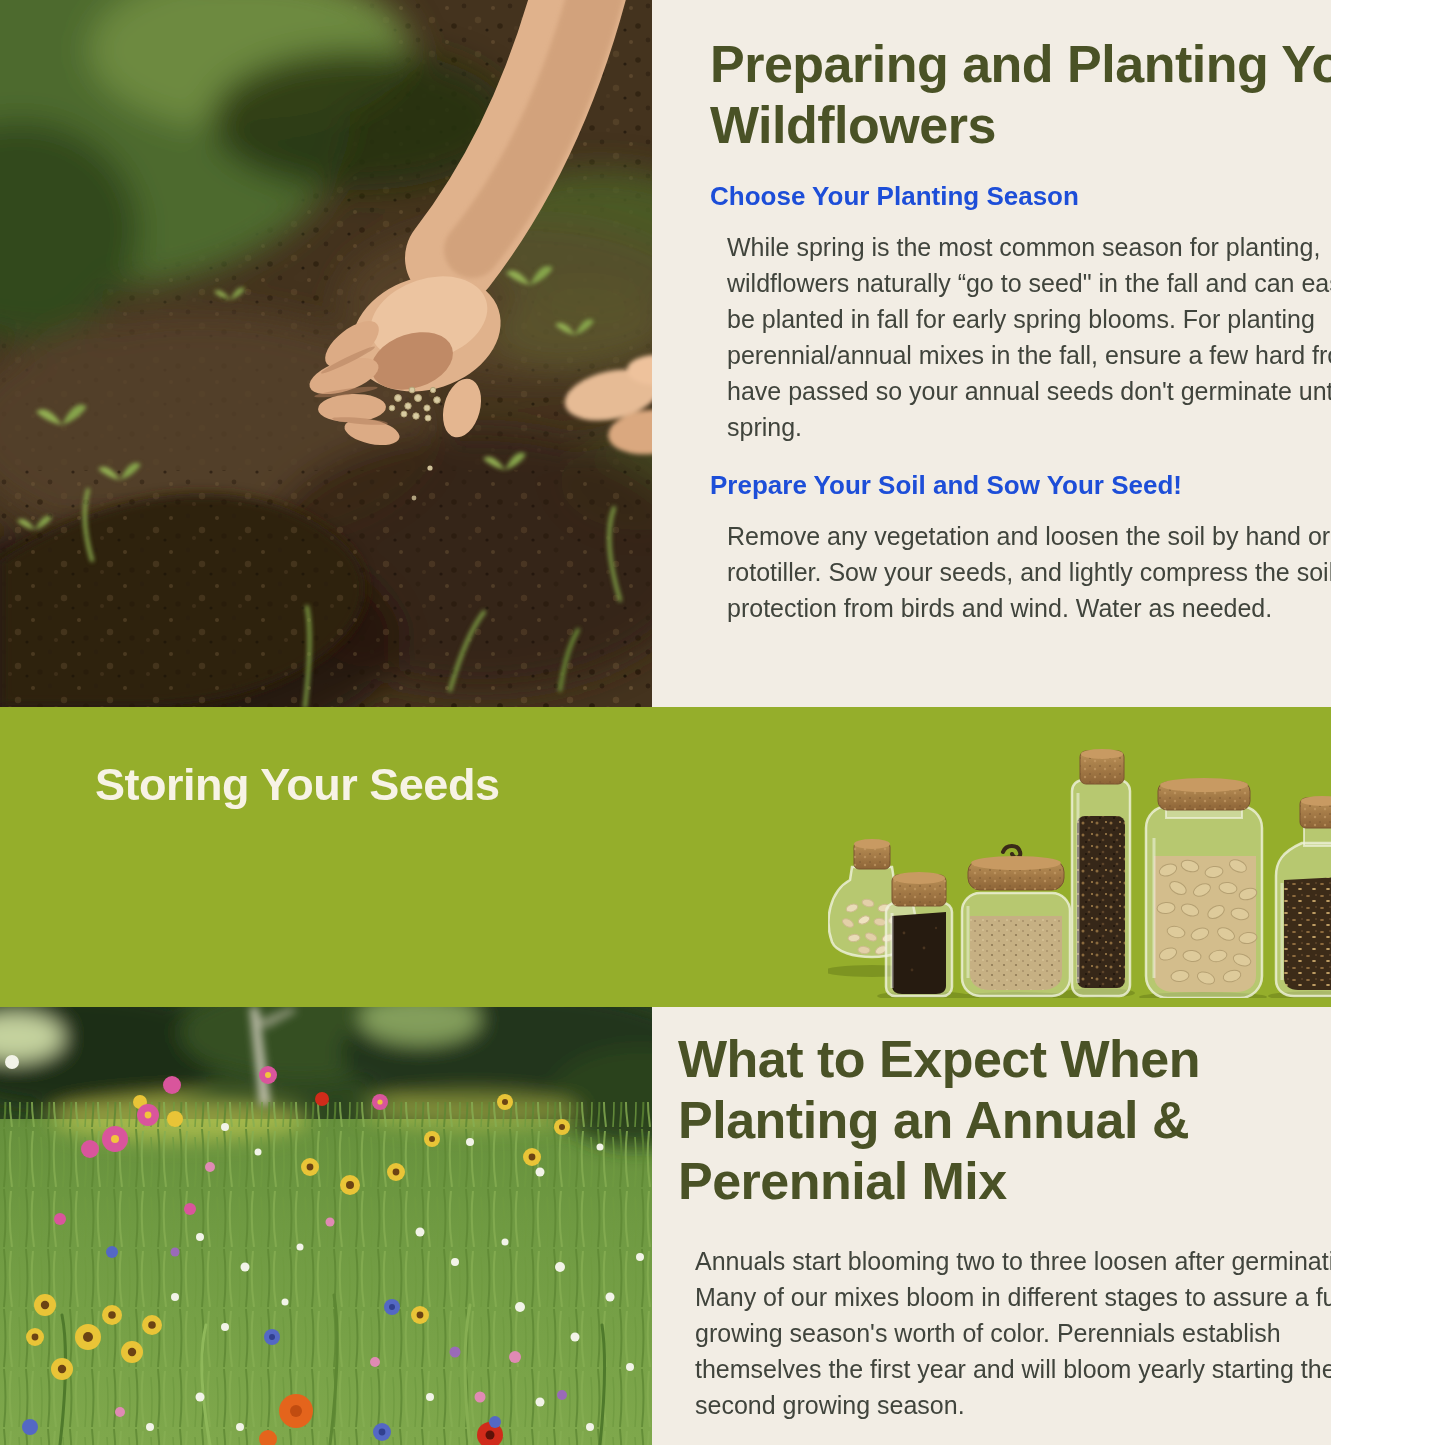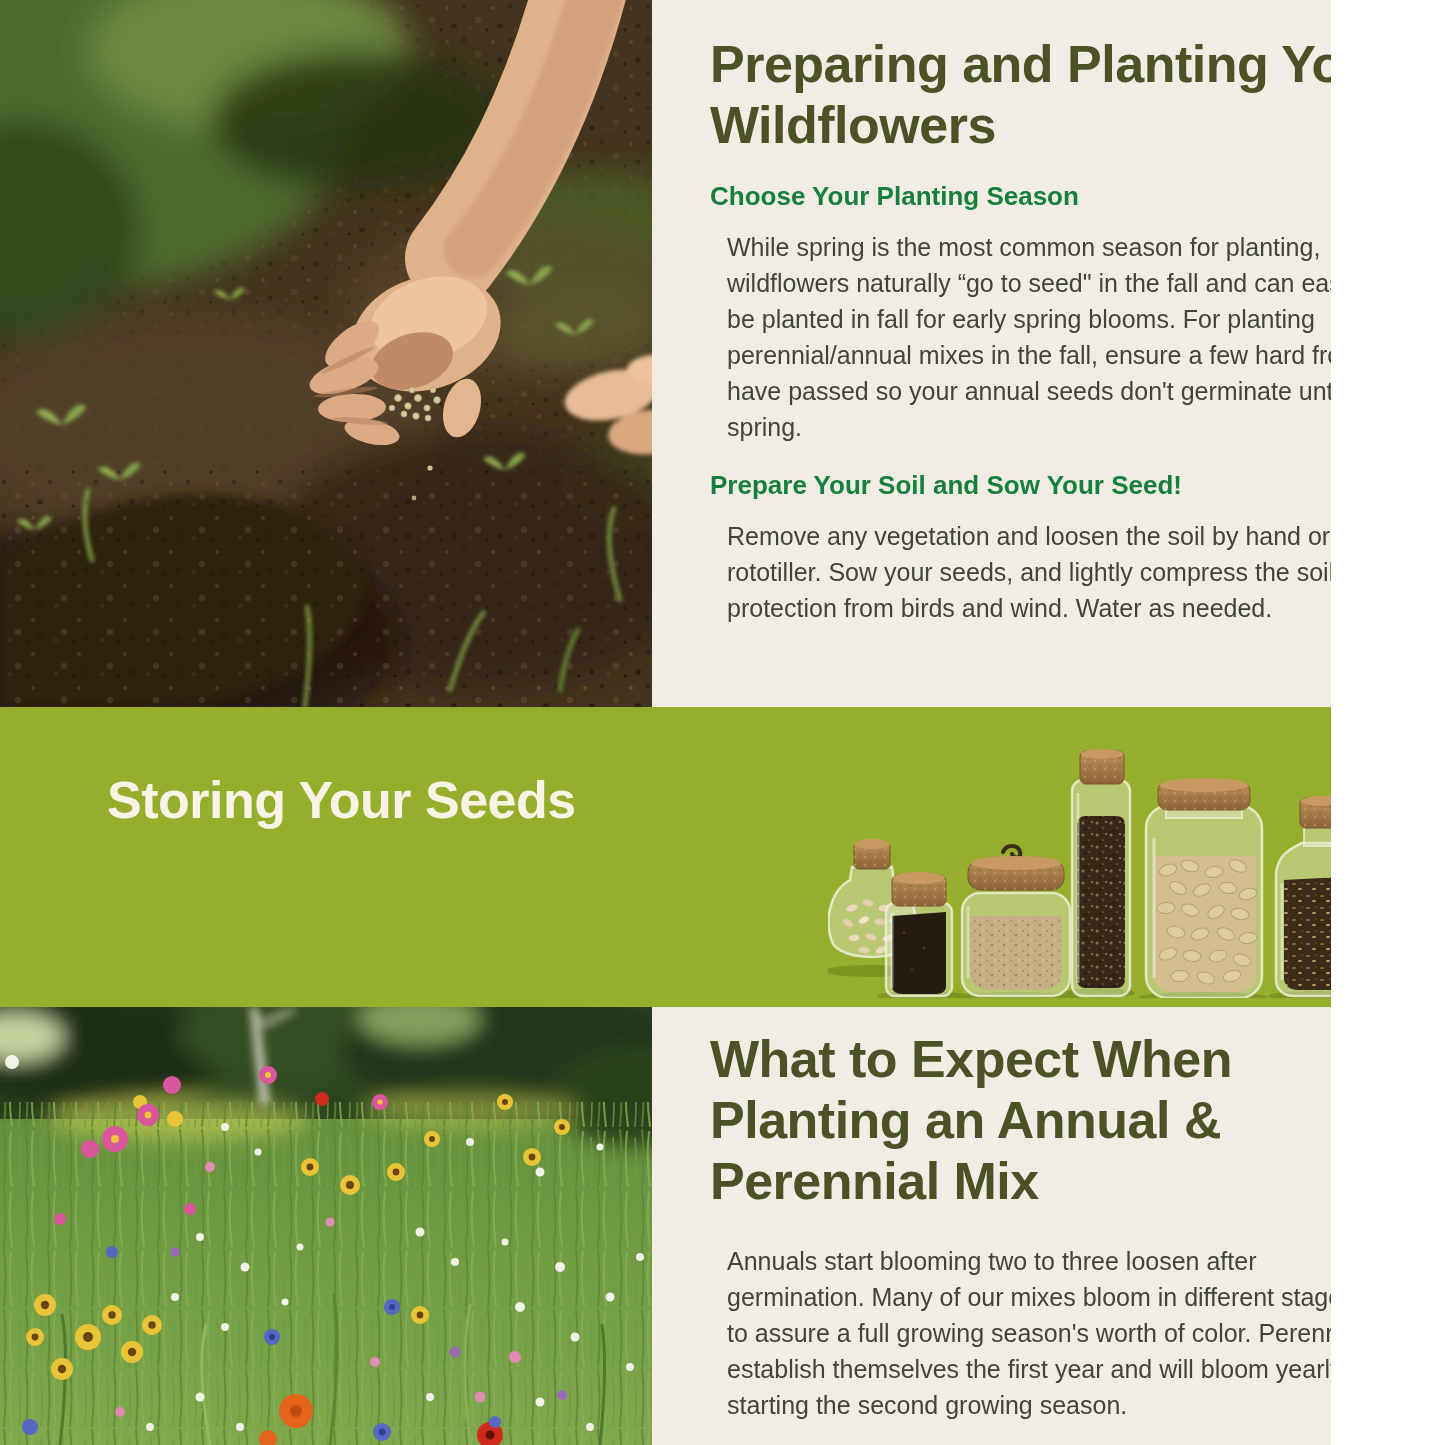--- a/index.html
+++ b/index.html
@@ -13,52 +13,52 @@
     grid-template-rows:707px 300px 438px;
     overflow:hidden;
   }
   .photo{overflow:hidden;line-height:0;}
   .photo svg{display:block;}
   .photo-sowing{grid-column:1;grid-row:1;}
   .photo-meadow{grid-column:1;grid-row:3;}
 
   .col{box-sizing:border-box;}
   .col-planting{grid-column:2;grid-row:1;padding:34px 46px 0 58px;}
-  .col-expect{grid-column:2;grid-row:3;padding:22px 46px 0 58px;}
+  .col-expect{grid-column:2;grid-row:3;padding:22px 46px 0 26px;}
 
   h1.title{
     margin:0;
     font-size:52px;line-height:1.17;font-weight:bold;
     letter-spacing:-0.5px;
     color:#4a5226;
   }
   .subsection h2{
     margin:25px 0 5px 0;
     font-size:26px;line-height:1.2;font-weight:bold;
-    color:#15803d;
+    color:#1d4ed8;
   }
   .subsection p, .body-text{
     margin:17px;
     font-size:25px;line-height:1.44;
     color:#40443c;
   }
   .col-planting h1.title{margin-bottom:8px;}
   .col-expect .body-text{margin-top:32px;}
 
   .band{
     grid-column:1 / span 2;grid-row:2;
     position:relative;
     background:#95ae2b;
   }
   .band-text{
     position:absolute;left:95px;top:54px;width:620px;
   }
   .band-text h1{
-    margin:12px;
-    font-size:52px;line-height:1.05;font-weight:bold;
+    margin:0;
+    font-size:45px;line-height:1.05;font-weight:bold;
     letter-spacing:-0.5px;
     color:#f7f3e5;
   }
   .band-text p{
     margin:30px 0 0 0;
     font-size:25px;line-height:1.5;
     color:#f2eedd;
   }
   .jars{position:absolute;left:828px;top:41px;width:560px;height:250px;line-height:0;}
 </style>

